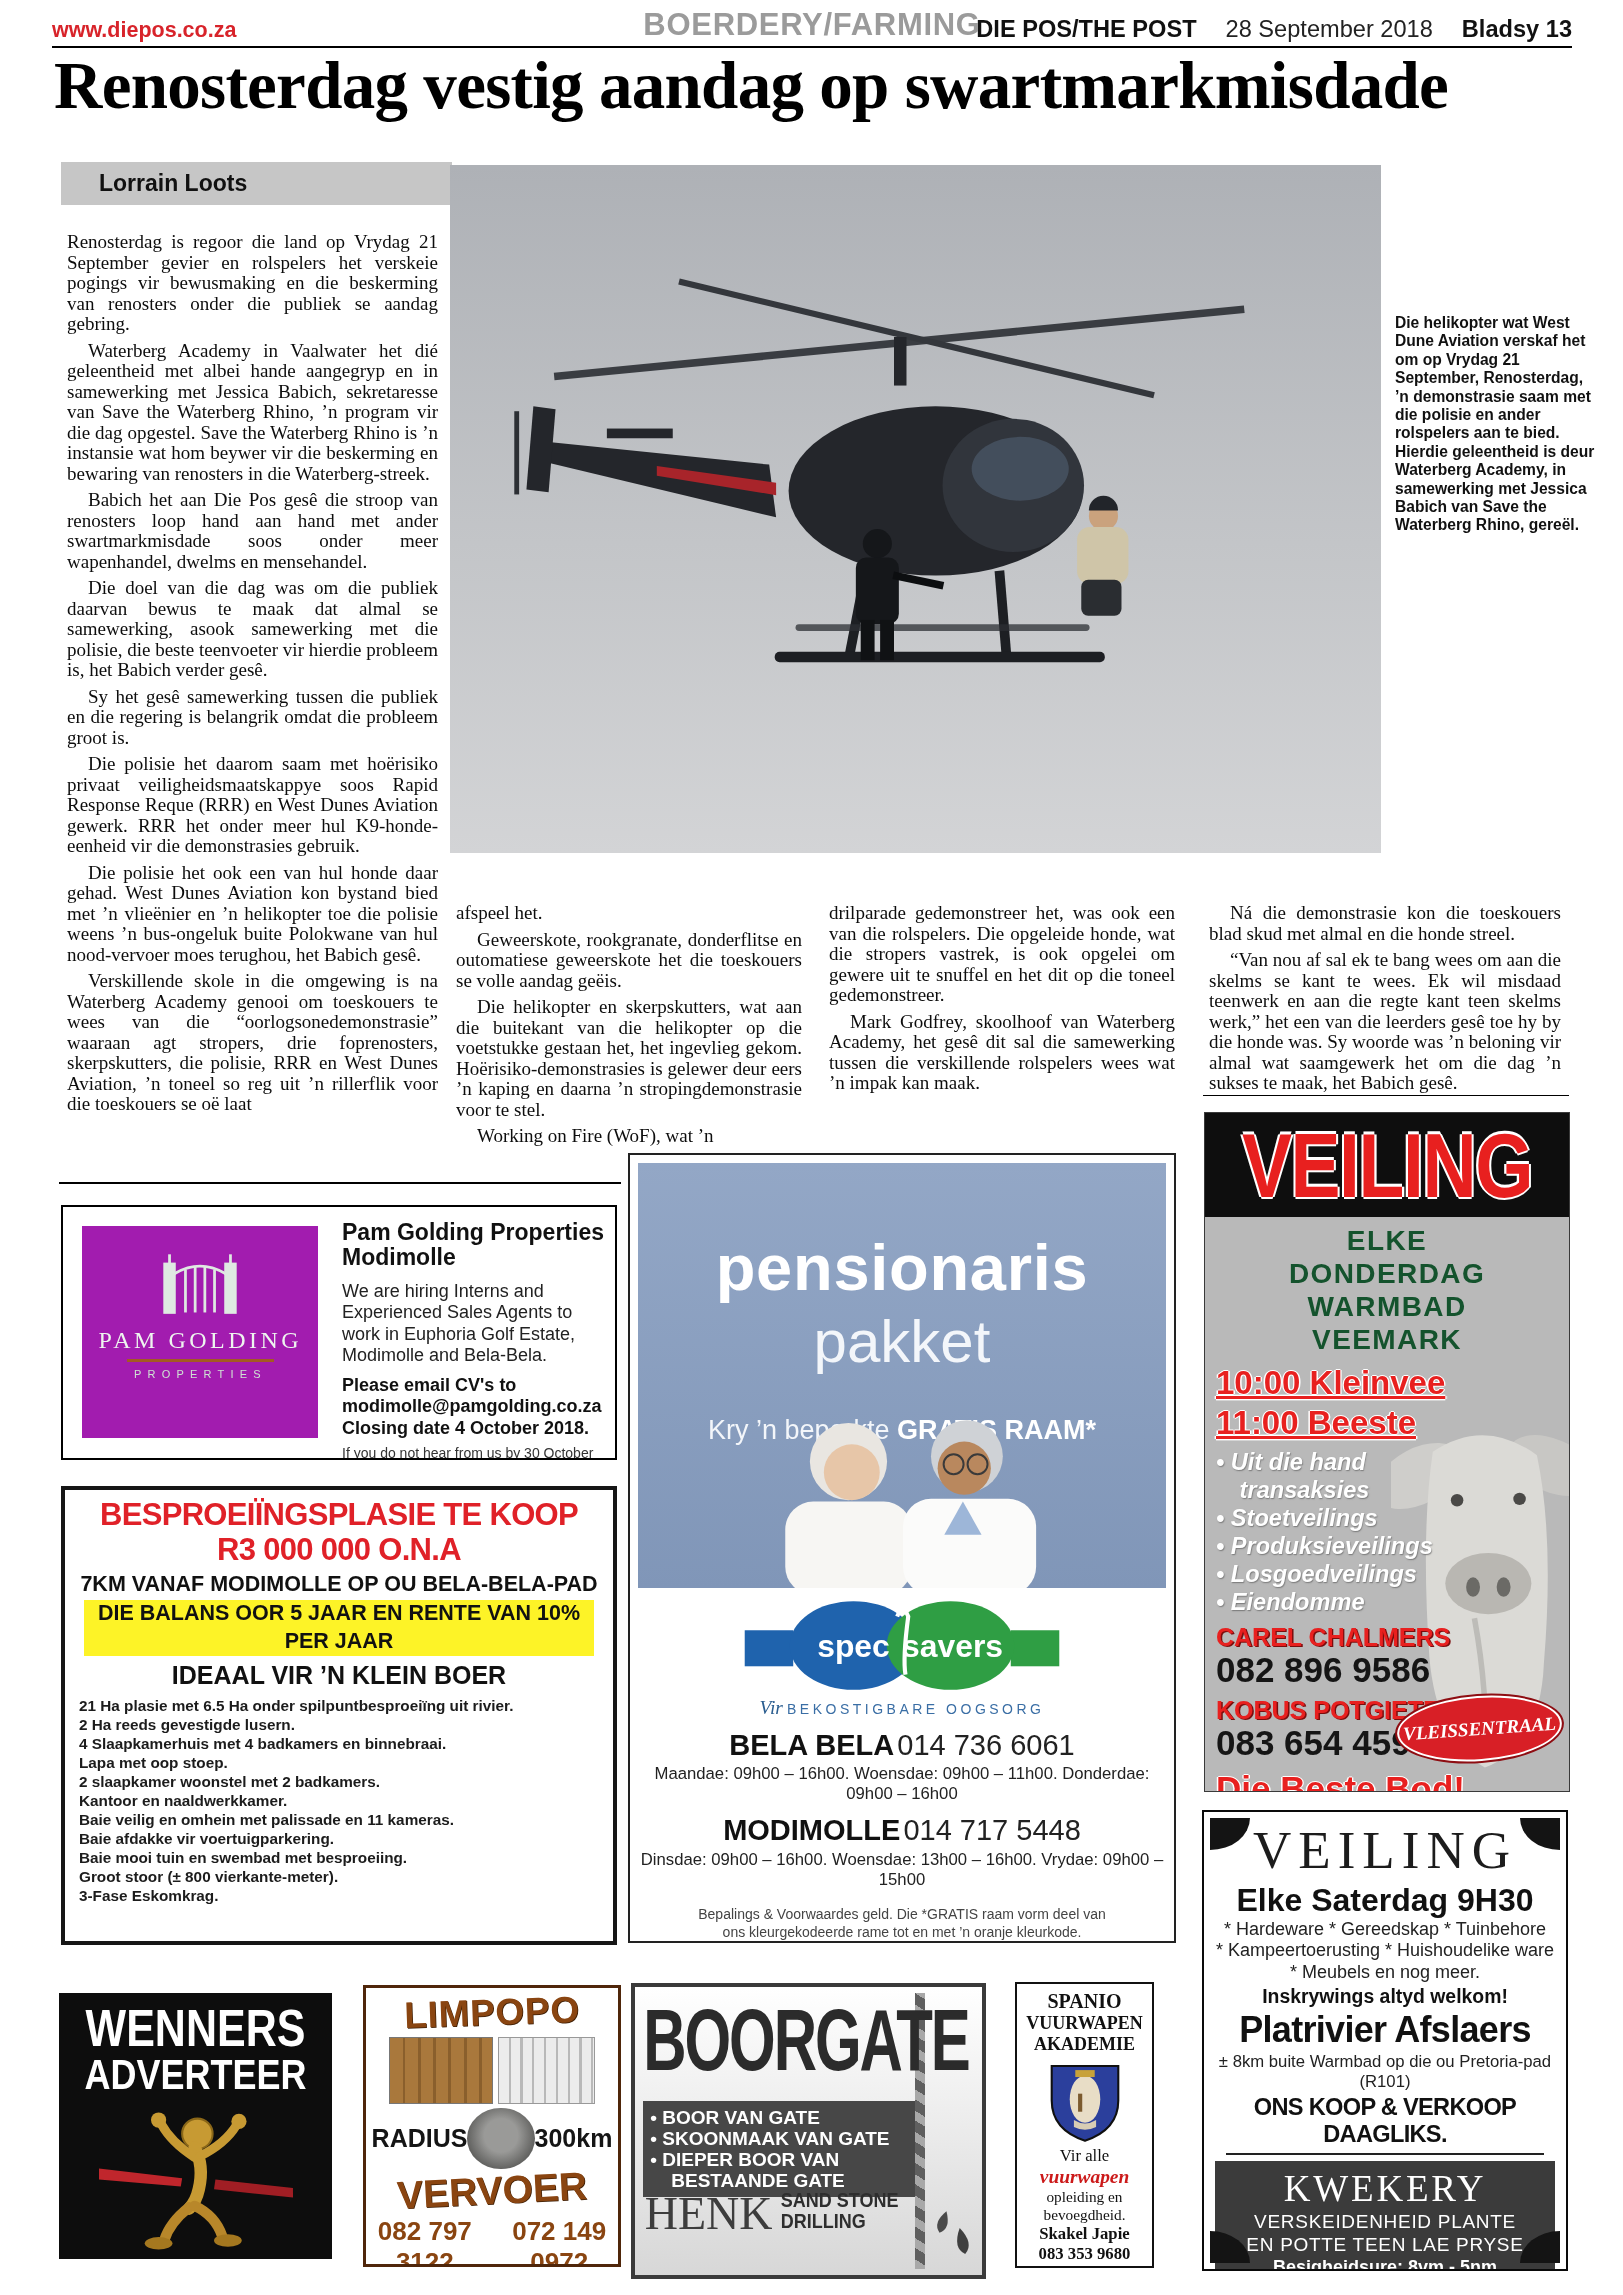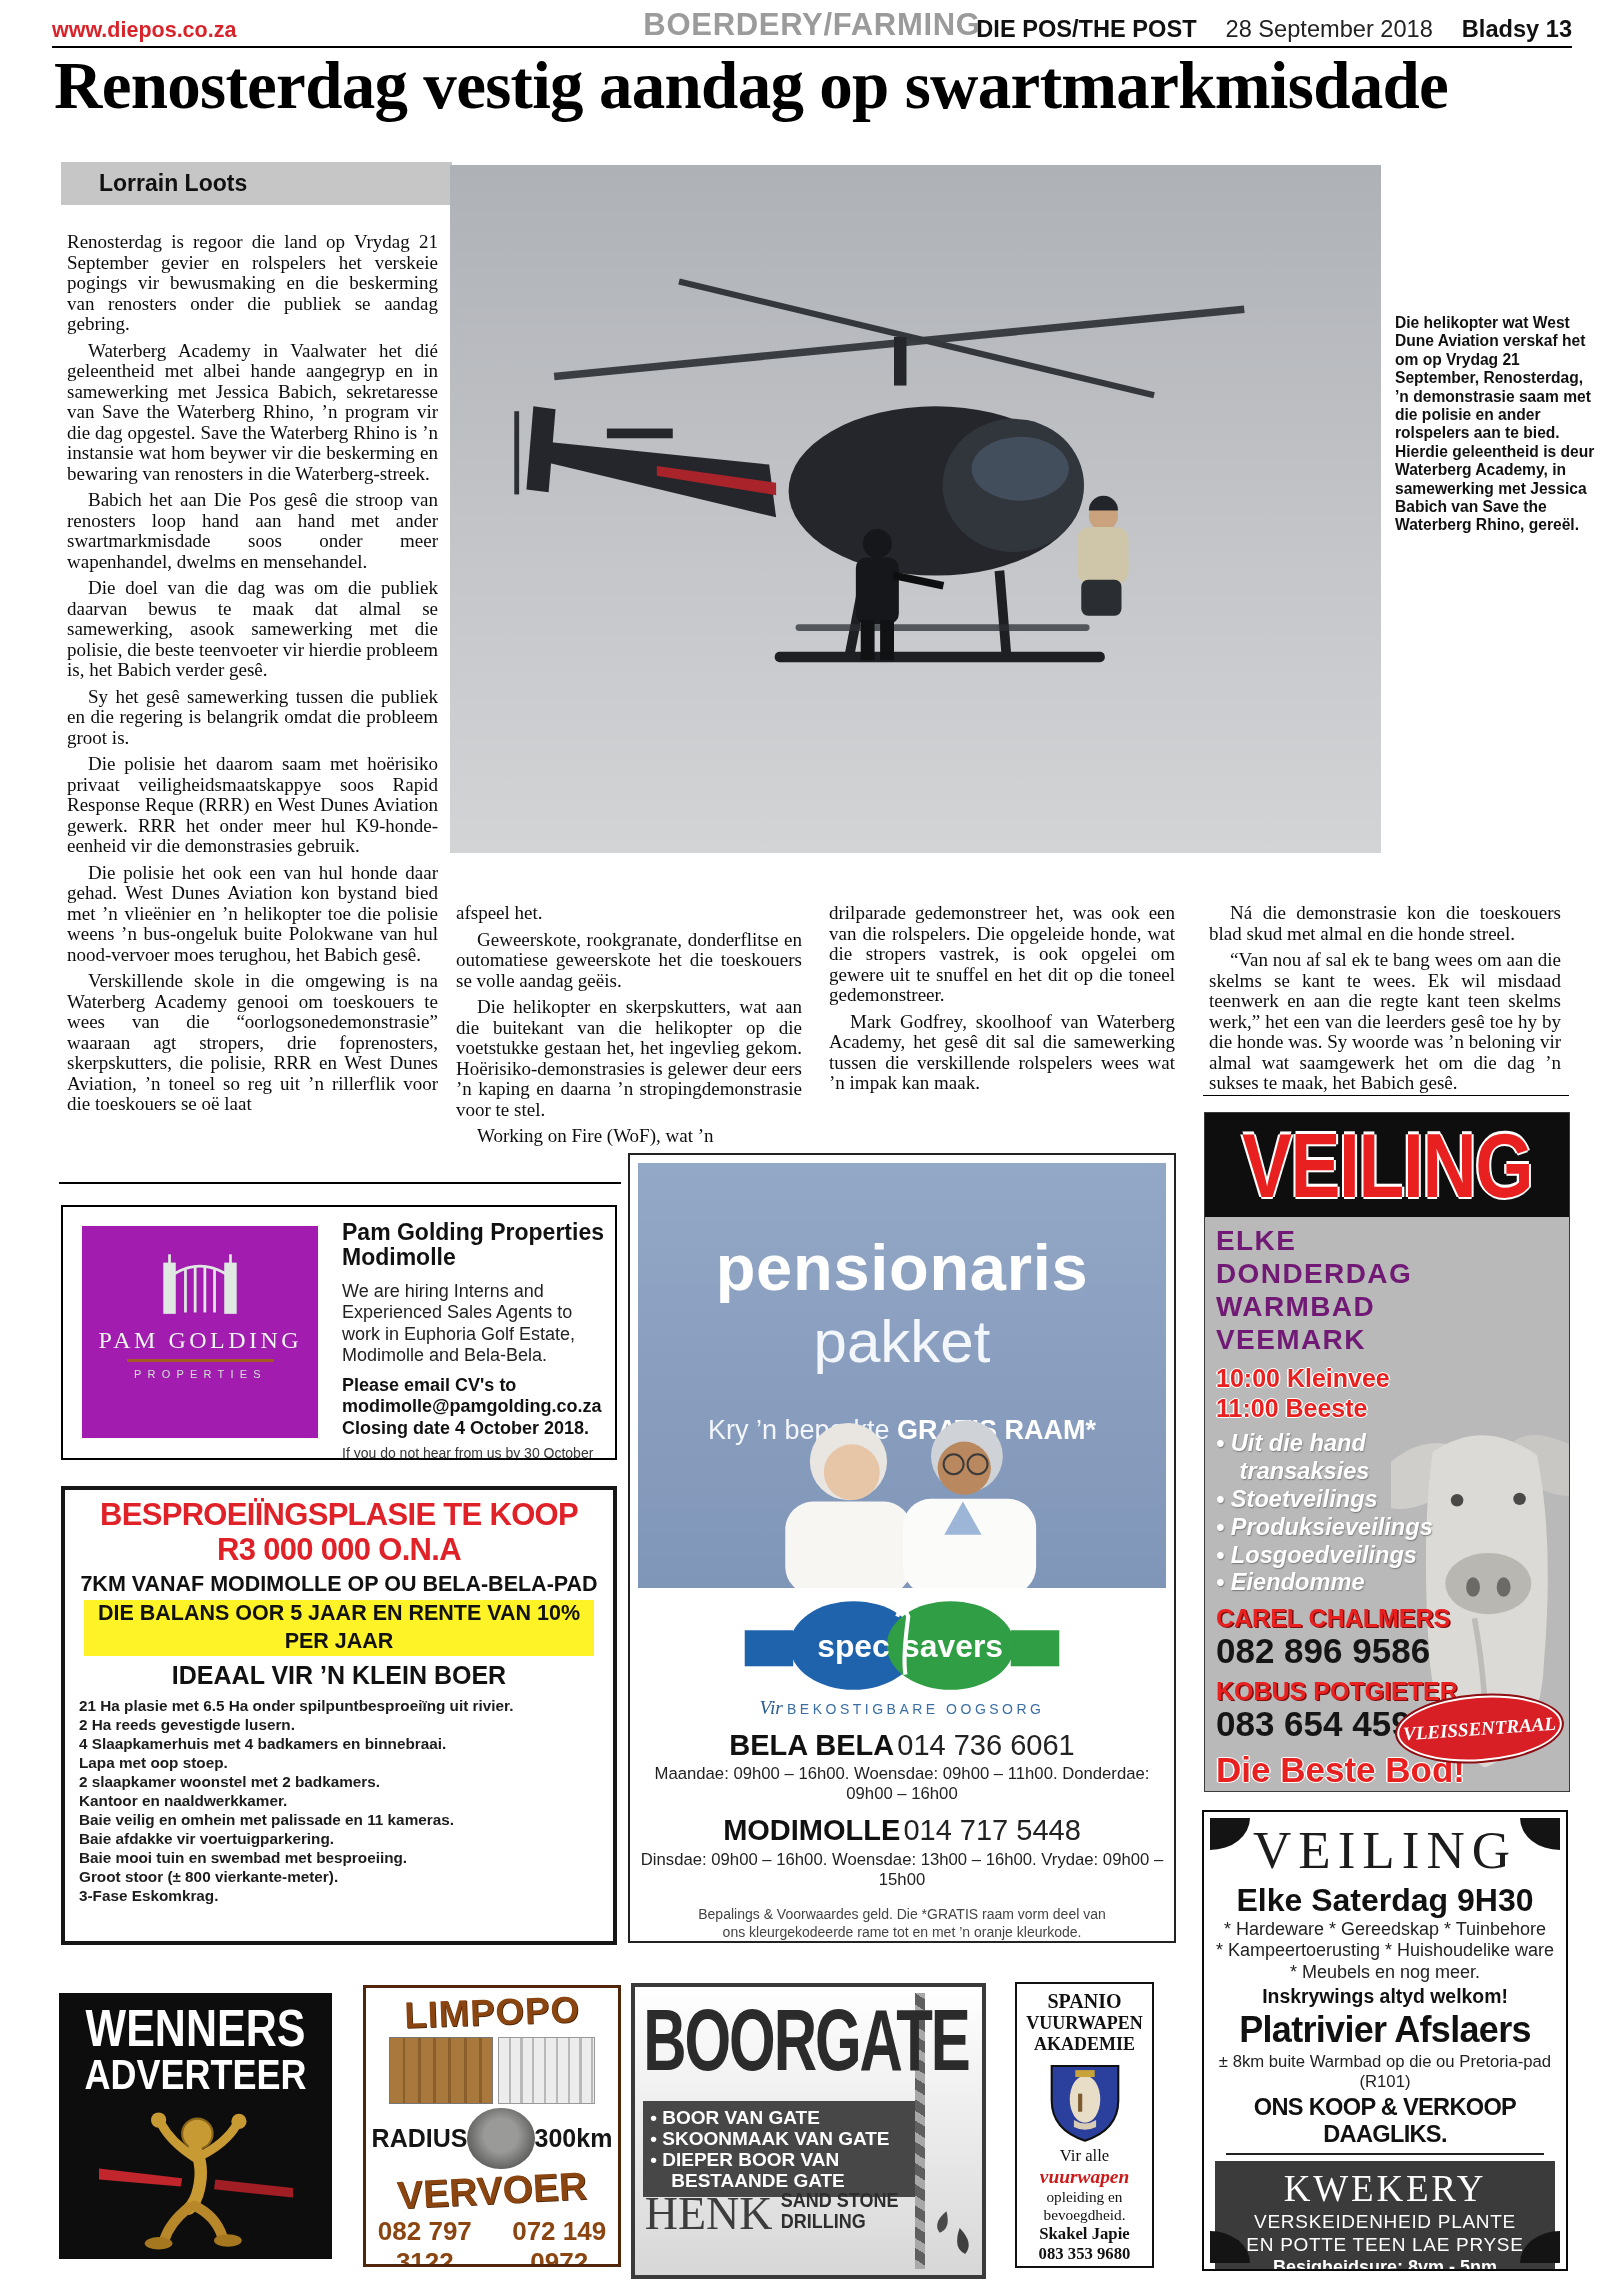--- a/index.html
+++ b/index.html
@@ -83,23 +83,23 @@
   .spec-bphone { font-size:29px; font-weight:normal; color:#222; }
   .spec-hours { font-size:16.7px; color:#222; margin-top:2.8px; }
   .spec-terms { font-size:14px; line-height:18px; color:#444; width:430px; margin:15.3px auto 0; }
 
   
   #ad-vt { left:1204px; top:1112px; width:366px; height:680px; background:#b9b9b9; border:1.4px solid #3a3a3a; overflow:hidden; }
   .vt-top { height:104px; background:#0e0e0e; display:flex; align-items:center; justify-content:center; }
   .vt-title { color:#e8201f; font-weight:bold; font-size:75px; letter-spacing:-1.4px; transform:scaleY(1.22);
               text-shadow:-2.1px 0 0 #fff, 2.1px 0 0 #fff, 0 -2.1px 0 #fff, 0 2.1px 0 #fff; }
   .vt-body { position:relative; padding:8.3px 11px; z-index:1; }
-  .vt-line { font-size:28px; font-weight:bold; letter-spacing:1.4px; line-height:1.17; color:#701a75; }
-  .vt-time { font-size:25px; font-weight:bold; color:#e8201f; line-height:1.2;
-             text-shadow:-1.4px 0 0 #fff, 1.4px 0 0 #fff, 0 -1.4px 0 #fff, 0 1.4px 0 #fff; }
+  .vt-line { text-align:center; font-size:28px; font-weight:bold; letter-spacing:1.4px; line-height:1.17; color:#14532d; }
+  .vt-time { font-size:33px; font-weight:bold; color:#e8201f; line-height:1.2;
+             text-shadow:-1.4px 0 0 #fff, 1.4px 0 0 #fff, 0 -1.4px 0 #fff, 0 1.4px 0 #fff;text-decoration:underline; }
   .vt-bullets { list-style:none; margin-top:7px; width:229px; }
   .vt-bullets li { font-size:23.6px; line-height:1.18; font-weight:bold; font-style:italic; color:#fff;
                    padding-left:23.6px; text-indent:-23.6px; text-shadow:0.7px 0.7px 1.4px #777; }
   .vt-bullets li::before { content:"• "; }
   .vt-agent-name { font-size:25px; font-weight:bold; color:#e8201f; text-shadow:1.4px 1.4px 0 #7a0d0d; margin-top:7px; }
   .vt-agent-phone { font-size:35px; font-weight:bold; color:#151515; line-height:1.05; }
   .vt-slogan { font-size:35px; font-weight:bold; color:#e8201f; margin-top:7px;
                text-shadow:-1.4px 0 0 #fff, 1.4px 0 0 #fff, 0 -1.4px 0 #fff, 0 1.4px 0 #fff; }
   .vt-cow { position:absolute; right:0; top:297px; width:178px; height:368px; z-index:0; }
   .vt-oval { position:absolute; right:7px; bottom:30.5px; width:165px; height:65px; background:#d81f26;

